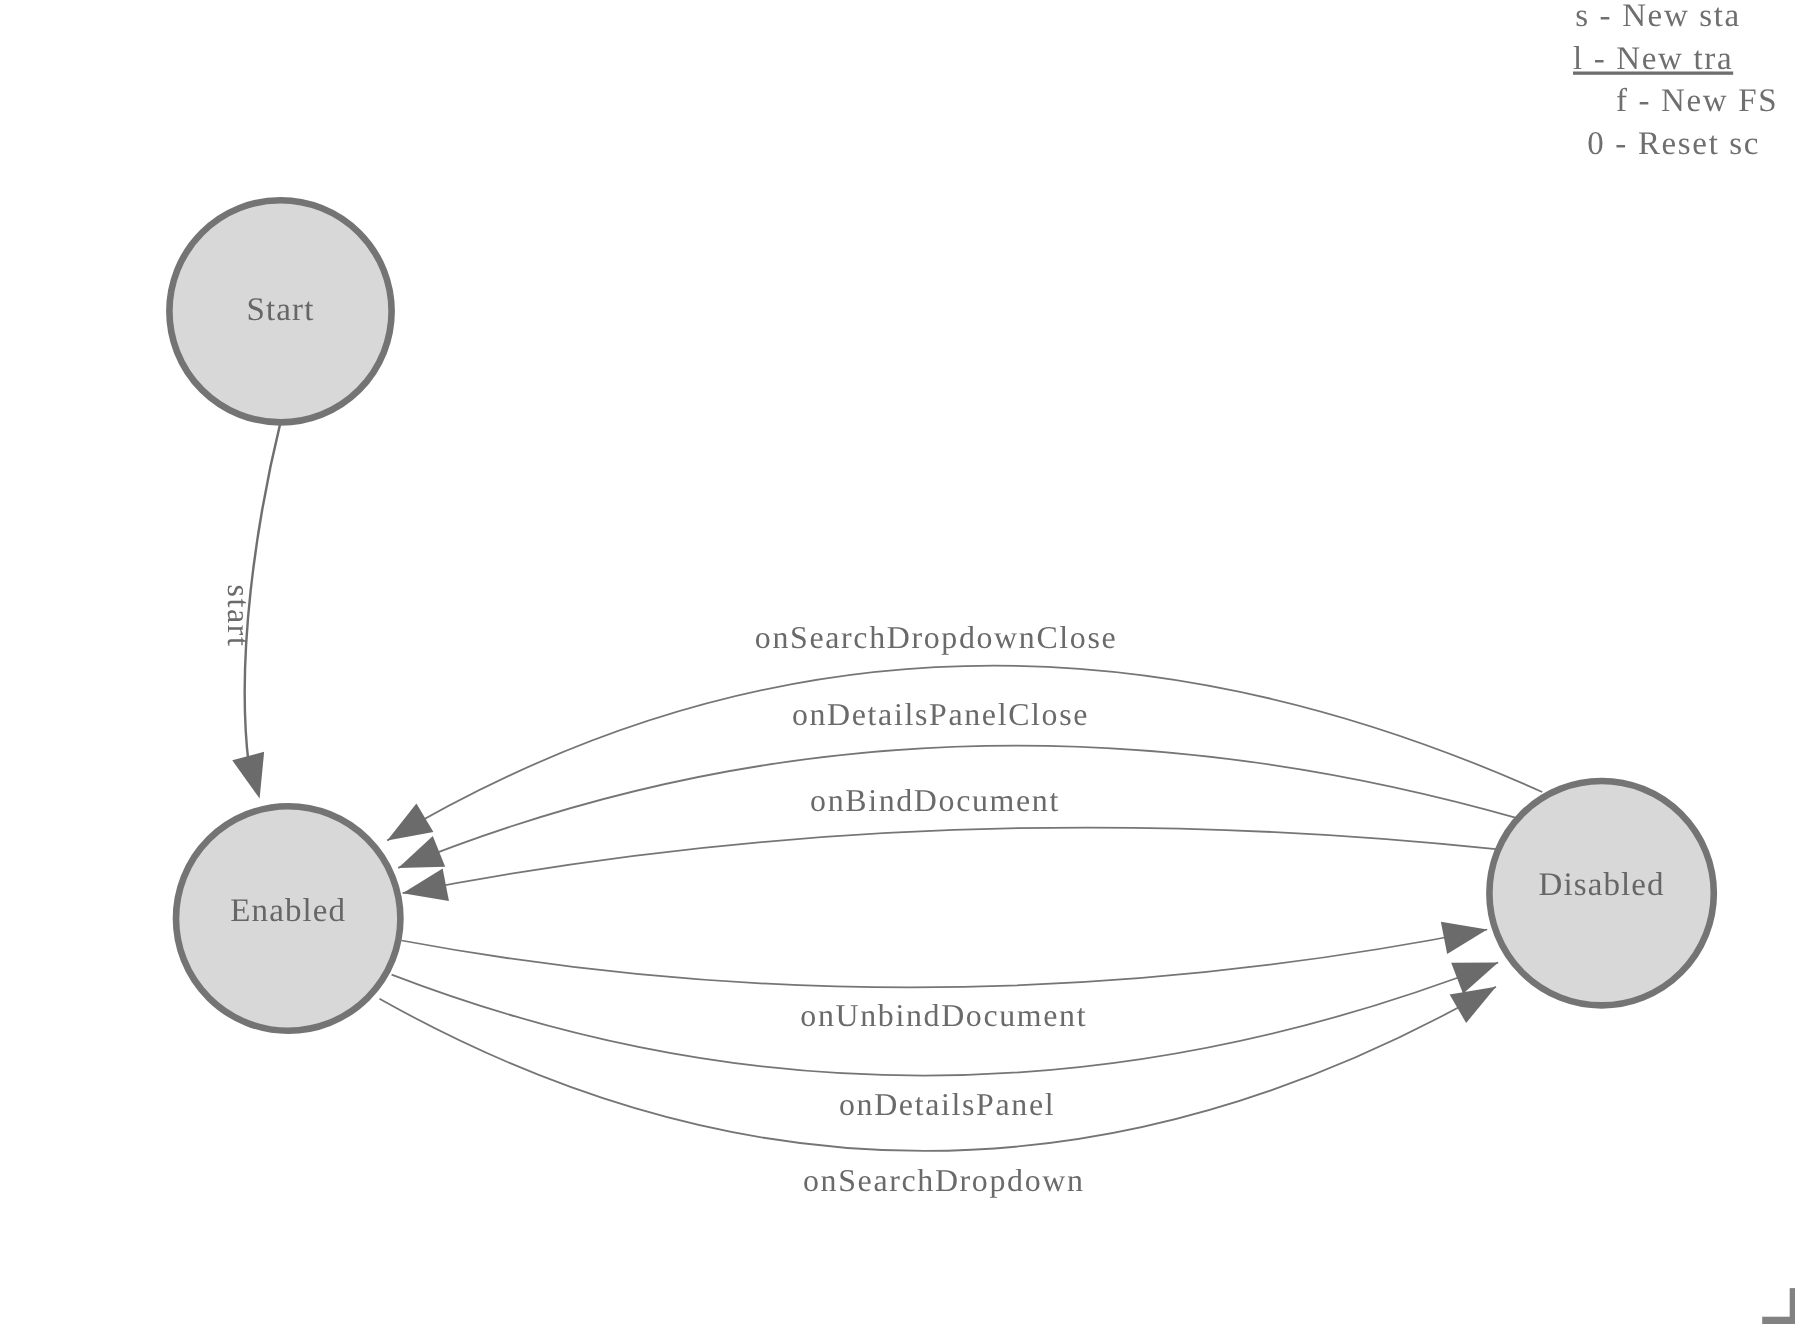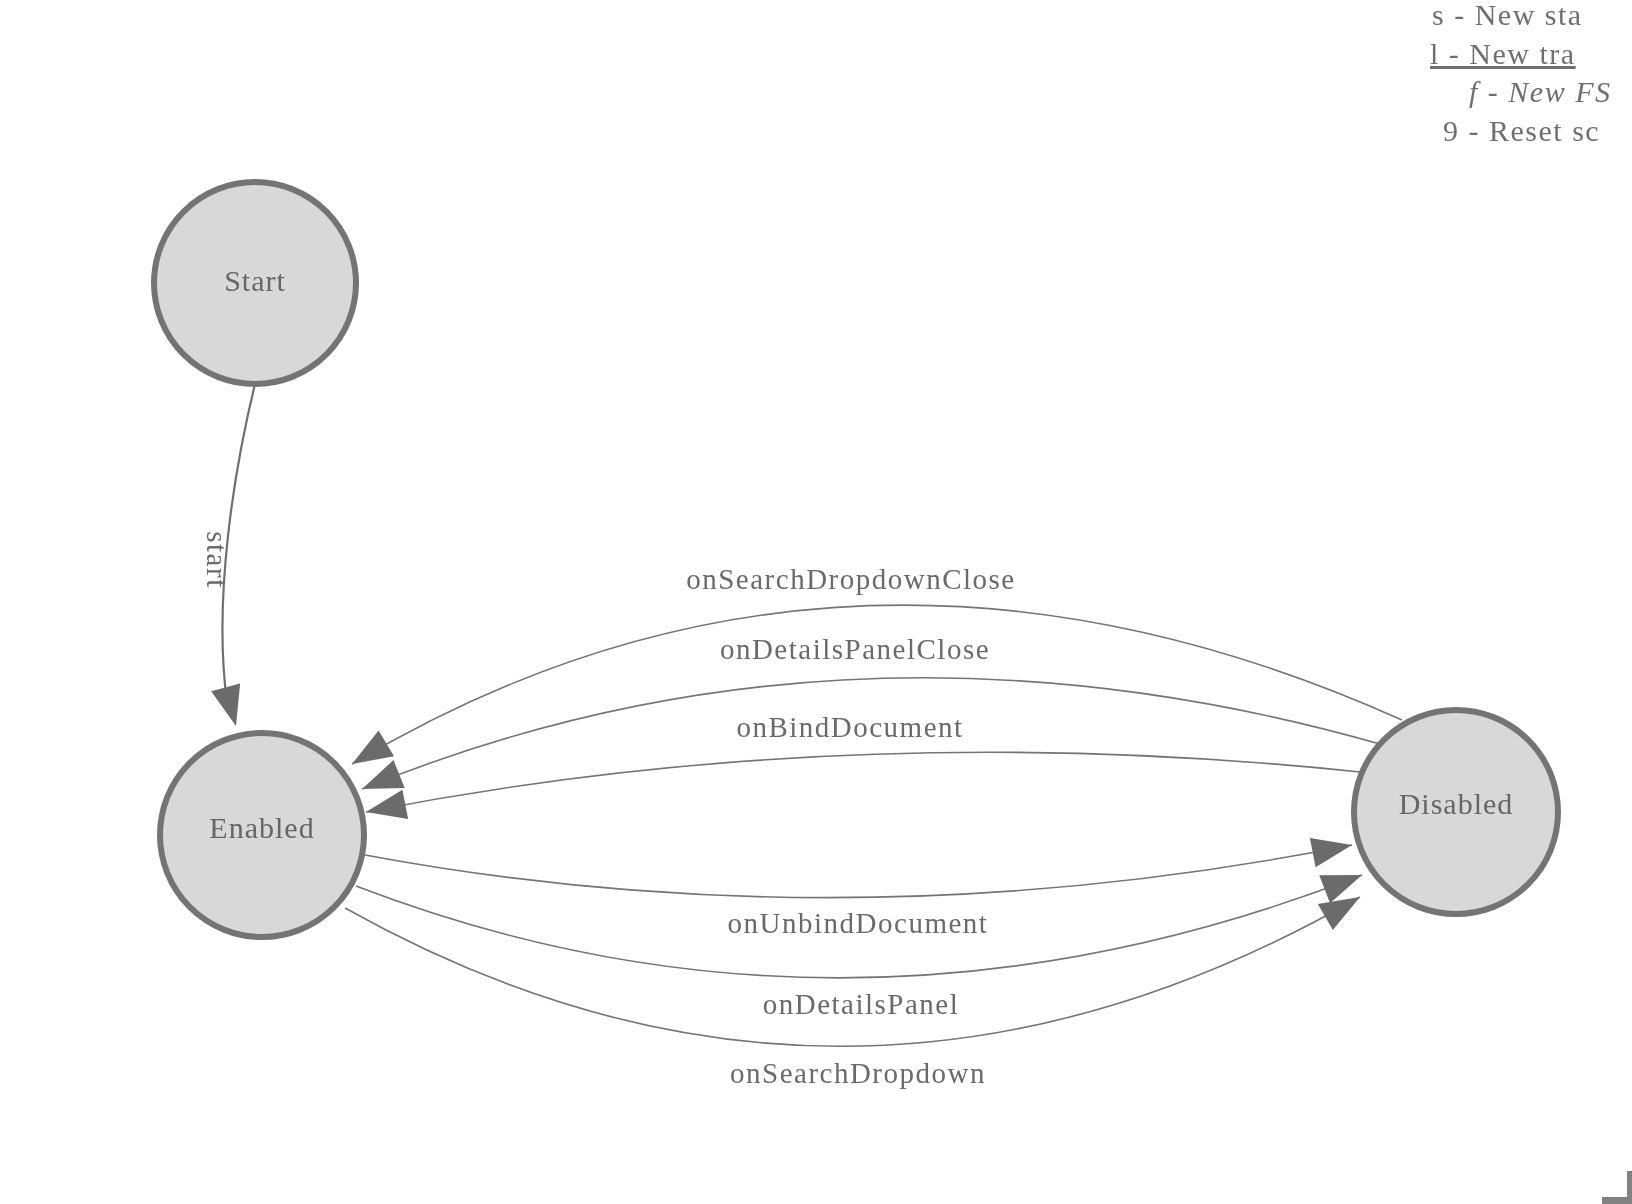--- a/index.html
+++ b/index.html
@@ -63,21 +63,21 @@
     top: -4px;
     width: 202px;
     color: #6f6f6f;
     font-size: 30px;
     line-height: 38.5px;
     letter-spacing: 1.5px;
     white-space: nowrap;
   }
   .legend .ln1 { margin-left: 2px; }
   .legend .ln2 { margin-left: 0px; text-decoration: underline; }
-  .legend .ln3 { margin-left: 39px; font-style: italic; }
+  .legend .ln3 { margin-left: 39px; }
   .legend .ln4 { margin-left: 13px; }
 </style>
 </head>
 <body>
 
 <div class="stage">
 
   <svg class="canvas" width="1632" height="1204" viewBox="0 0 1632 1204" xmlns="http://www.w3.org/2000/svg">
 
     <g>
@@ -140,16 +140,16 @@
     <g>
       <rect class="corner" x="1627" y="1171" width="5" height="33"></rect>
       <rect class="corner" x="1602" y="1197" width="30" height="7"></rect>
     </g>
   </svg>
 
   <div class="legend">
     <div class="ln1">s - New sta</div>
     <div class="ln2">l - New tra</div>
     <div class="ln3">f - New FS</div>
-    <div class="ln4">9 - Reset sc</div>
+    <div class="ln4">0 - Reset sc</div>
   </div>
 
 </div>
 
 </body></html>

